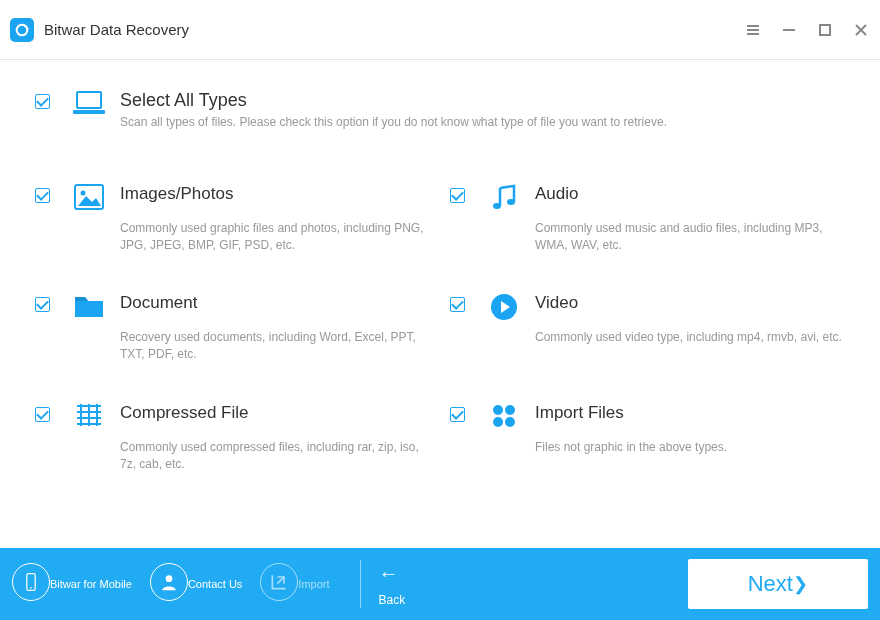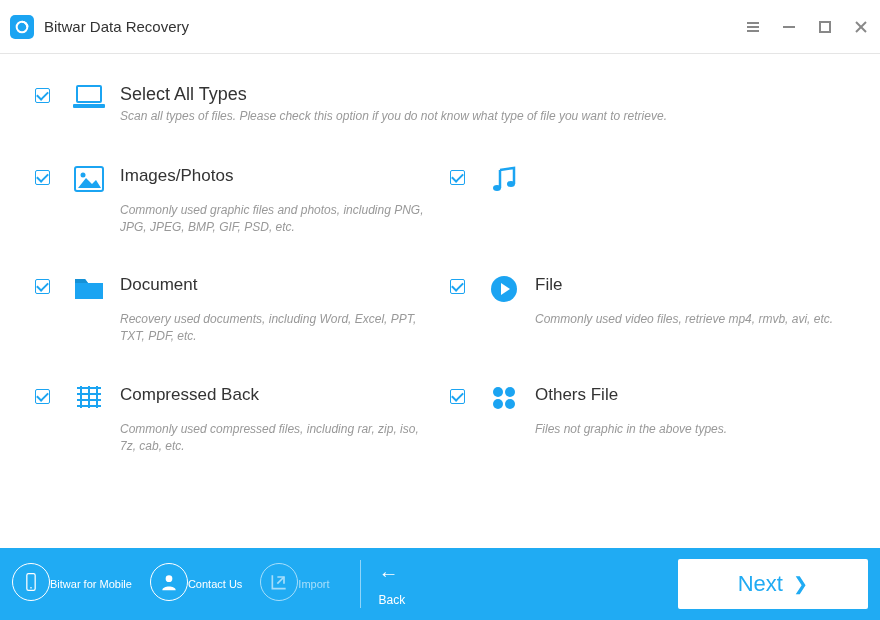--- a/index.html
+++ b/index.html
@@ -1,50 +1,50 @@
 <!DOCTYPE html>
 <html><head>
 <meta charset="utf-8">
 <style>
 * { margin: 0; padding: 0; box-sizing: border-box; font-family: "Segoe UI", Arial, sans-serif; }
 body { width: 880px; height: 620px; background: #fff; overflow: hidden; position: relative; }
 
-.titlebar { height: 54px; display: flex; align-items: center; padding: 0 10px; border-bottom: 1px solid #e5e5e5; }
+.titlebar { height: 60px; display: flex; align-items: center; padding: 0 10px; border-bottom: 1px solid #e5e5e5; }
 .app-logo { width: 24px; height: 24px; background: #1ba4f2; border-radius: 5px; display: flex; align-items: center; justify-content: center; margin-right: 10px; }
 .app-logo svg { width: 16px; height: 16px; }
 .app-title { font-size: 15px; color: #333; flex: 1; }
 .win-controls { display: flex; align-items: center; gap: 18px; }
 .win-btn { width: 18px; height: 18px; display: flex; align-items: center; justify-content: center; color: #888; cursor: pointer; }
 .win-btn svg { width: 16px; height: 16px; stroke: #888; stroke-width: 2; fill: none; }
 
 .content { padding: 30px 35px 0 35px; }
 
-.sel-all { display: flex; align-items: flex-start; margin-bottom: 41px; }
+.sel-all { display: flex; align-items: flex-start; margin-bottom: 53px; }
 .cb { width: 15px; height: 15px; border: 1.5px solid #1ba4f2; border-radius: 2px; position: relative; margin-top: 4px; margin-right: 18px; cursor: pointer; flex-shrink: 0; }
 .cb::after { content: ""; position: absolute; left: 3px; top: 0px; width: 5px; height: 9px; border: solid #1ba4f2; border-width: 0 2px 2px 0; transform: rotate(45deg); }
 .sel-icon { width: 42px; display: flex; justify-content: center; margin-right: 10px; flex-shrink: 0; }
 .sel-text .title { font-size: 18px; color: #333; margin-bottom: 3px; }
-.sel-text .desc { font-size: 12px; color: #999; line-height: 1.4; font-style: italic; }
+.sel-text .desc { font-size: 12px; color: #999; line-height: 1.4; }
 
 .grid { display: grid; grid-template-columns: 1fr 1fr; column-gap: 20px; row-gap: 40px; }
 .item { display: flex; align-items: flex-start; }
 .item .sel-icon { width: 42px; }
 .item .title { font-size: 17px; color: #333; margin-bottom: 3px; }
 .item .desc { font-size: 12px; color: #999; line-height: 1.4; max-width: 310px; margin-top: 16px; }
 
 .footer { position: absolute; bottom: 0; left: 0; right: 0; height: 72px; background: #20abf3; display: flex; align-items: center; padding: 0 12px; }
 .f-item { display: flex; flex-direction: row; align-items: center; color: #fff; font-size: 11px; margin-right: 18px; cursor: pointer; }
 .f-item.dis { opacity: 0.6; }
 .f-circle { width: 38px; height: 38px; border: 1.5px solid #fff; border-radius: 50%; display: flex; align-items: center; justify-content: center; margin-bottom: 4px; }
 .f-circle svg { width: 20px; height: 20px; fill: #fff; }
 .f-divider { width: 1px; height: 48px; background: rgba(255,255,255,0.5); margin: 0 12px; }
 .back-btn { display: flex; flex-direction: column; align-items: flex-start; color: #fff; cursor: pointer; margin-left: 6px; }
 .back-btn .arrow { font-size: 20px; line-height: 1; }
 .back-btn .lbl { font-size: 12px; margin-top: 12px; }
-.next-btn { margin-left: auto; background: #fff; color: #20abf3; font-size: 22px; padding: 12px 60px; border-radius: 2px; cursor: pointer; display: flex; align-items: center; gap: 10px; }
+.next-btn { margin-left: auto; background: #fff; color: #20abf3; font-size: 22px; padding: 12px 60px; border-radius: 2px; cursor: pointer; display: flex; align-items: center; }
 .next-btn .chev { font-size: 18px; }
 </style>
 </head>
 <body>
 
 <div class="titlebar">
   <div class="app-logo">
     <svg viewBox="0 0 24 24">
         <circle cx="12" cy="12" r="8" fill="none" stroke="#fff" stroke-width="3"></circle>
         <path d="M12 4 A8 8 0 0 1 20 12" fill="none" stroke="#fff" stroke-width="3"></path>
@@ -114,20 +114,24 @@
     <div class="item">
       <div class="cb"></div>
       <div class="sel-icon">
         <svg width="28" height="28" viewBox="0 0 28 28">
             <path d="M10 4 L24 2 L24 18" fill="none" stroke="#1ba4f2" stroke-width="2.5"></path>
             <path d="M10 4 L10 22" fill="none" stroke="#1ba4f2" stroke-width="2.5"></path>
             <ellipse cx="7" cy="22" rx="4" ry="3" fill="#1ba4f2"></ellipse>
             <ellipse cx="21" cy="18" rx="4" ry="3" fill="#1ba4f2"></ellipse>
           </svg>
       </div>
+      <div class="sel-text">
+        <div class="title">Audio</div>
+        <div class="desc">Commonly used music and audio files, including MP3, WMA, WAV, etc.</div>
+      </div>
     </div>
 
     <div class="item">
       <div class="cb"></div>
       <div class="sel-icon">
         <svg width="32" height="26" viewBox="0 0 32 26">
             <path d="M2 4 L12 4 L15 8 L30 8 L30 24 L2 24 Z" fill="#1ba4f2"></path>
             <path d="M2 4 L12 4 L15 8 L2 8 Z" fill="#1591d6"></path>
           </svg>
       </div>
@@ -139,56 +143,56 @@
 
     <div class="item">
       <div class="cb"></div>
       <div class="sel-icon">
         <svg width="28" height="28" viewBox="0 0 28 28">
             <circle cx="14" cy="14" r="13" fill="#1ba4f2"></circle>
             <path d="M11 8 L20 14 L11 20 Z" fill="#fff"></path>
           </svg>
       </div>
       <div class="sel-text">
-        <div class="title">File</div>
-        <div class="desc">Commonly used video files, retrieve mp4, rmvb, avi, etc.</div>
+        <div class="title">Video</div>
+        <div class="desc">Commonly used video type, including mp4, rmvb, avi, etc.</div>
       </div>
     </div>
 
     <div class="item">
       <div class="cb"></div>
       <div class="sel-icon">
         <svg width="28" height="28" viewBox="0 0 28 28" stroke="#1ba4f2" stroke-width="2" fill="none">
           <line x1="2" y1="3" x2="26" y2="3"></line>
             <line x1="2" y1="9" x2="26" y2="9"></line>
             <line x1="2" y1="15" x2="26" y2="15"></line>
             <line x1="2" y1="21" x2="26" y2="21"></line>
           <line x1="6" y1="1" x2="6" y2="23"></line>
             <line x1="14" y1="1" x2="14" y2="23"></line>
             <line x1="22" y1="1" x2="22" y2="23"></line>
         </svg>
       </div>
       <div class="sel-text">
-        <div class="title">Compressed Back</div>
+        <div class="title">Compressed File</div>
         <div class="desc">Commonly used compressed files, including rar, zip, iso, 7z, cab, etc.</div>
       </div>
     </div>
 
     <div class="item">
       <div class="cb"></div>
       <div class="sel-icon">
         <svg width="26" height="26" viewBox="0 0 26 26" fill="#1ba4f2">
             <circle cx="7" cy="7" r="5"></circle>
             <circle cx="19" cy="7" r="5"></circle>
             <circle cx="7" cy="19" r="5"></circle>
             <circle cx="19" cy="19" r="5"></circle>
           </svg>
       </div>
       <div class="sel-text">
-        <div class="title">Others File</div>
+        <div class="title">Import Files</div>
         <div class="desc">Files not graphic in the above types.</div>
       </div>
     </div>
 
   </div>
 </div>
 
 <div class="footer">
   <div class="f-item">
     <div class="f-circle">

